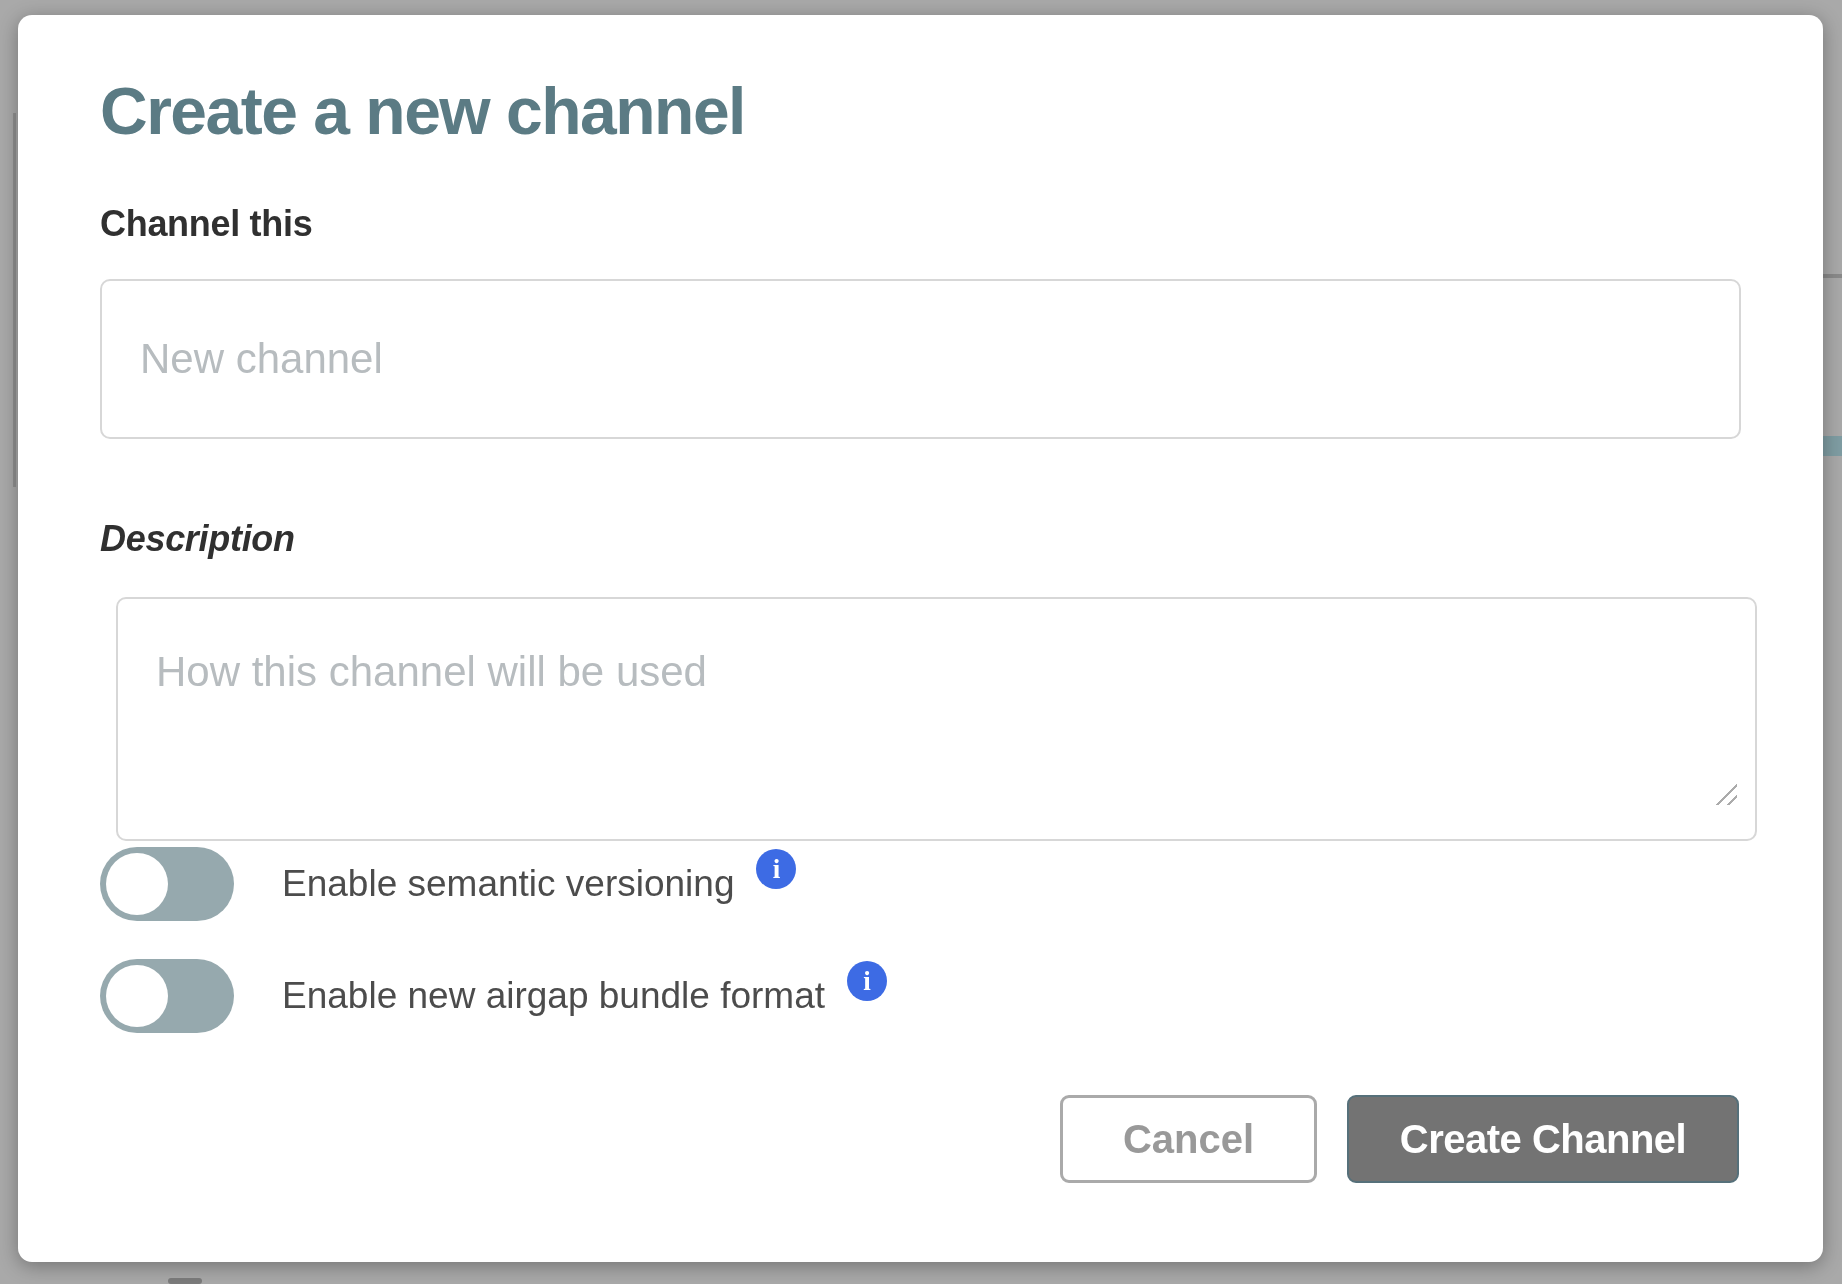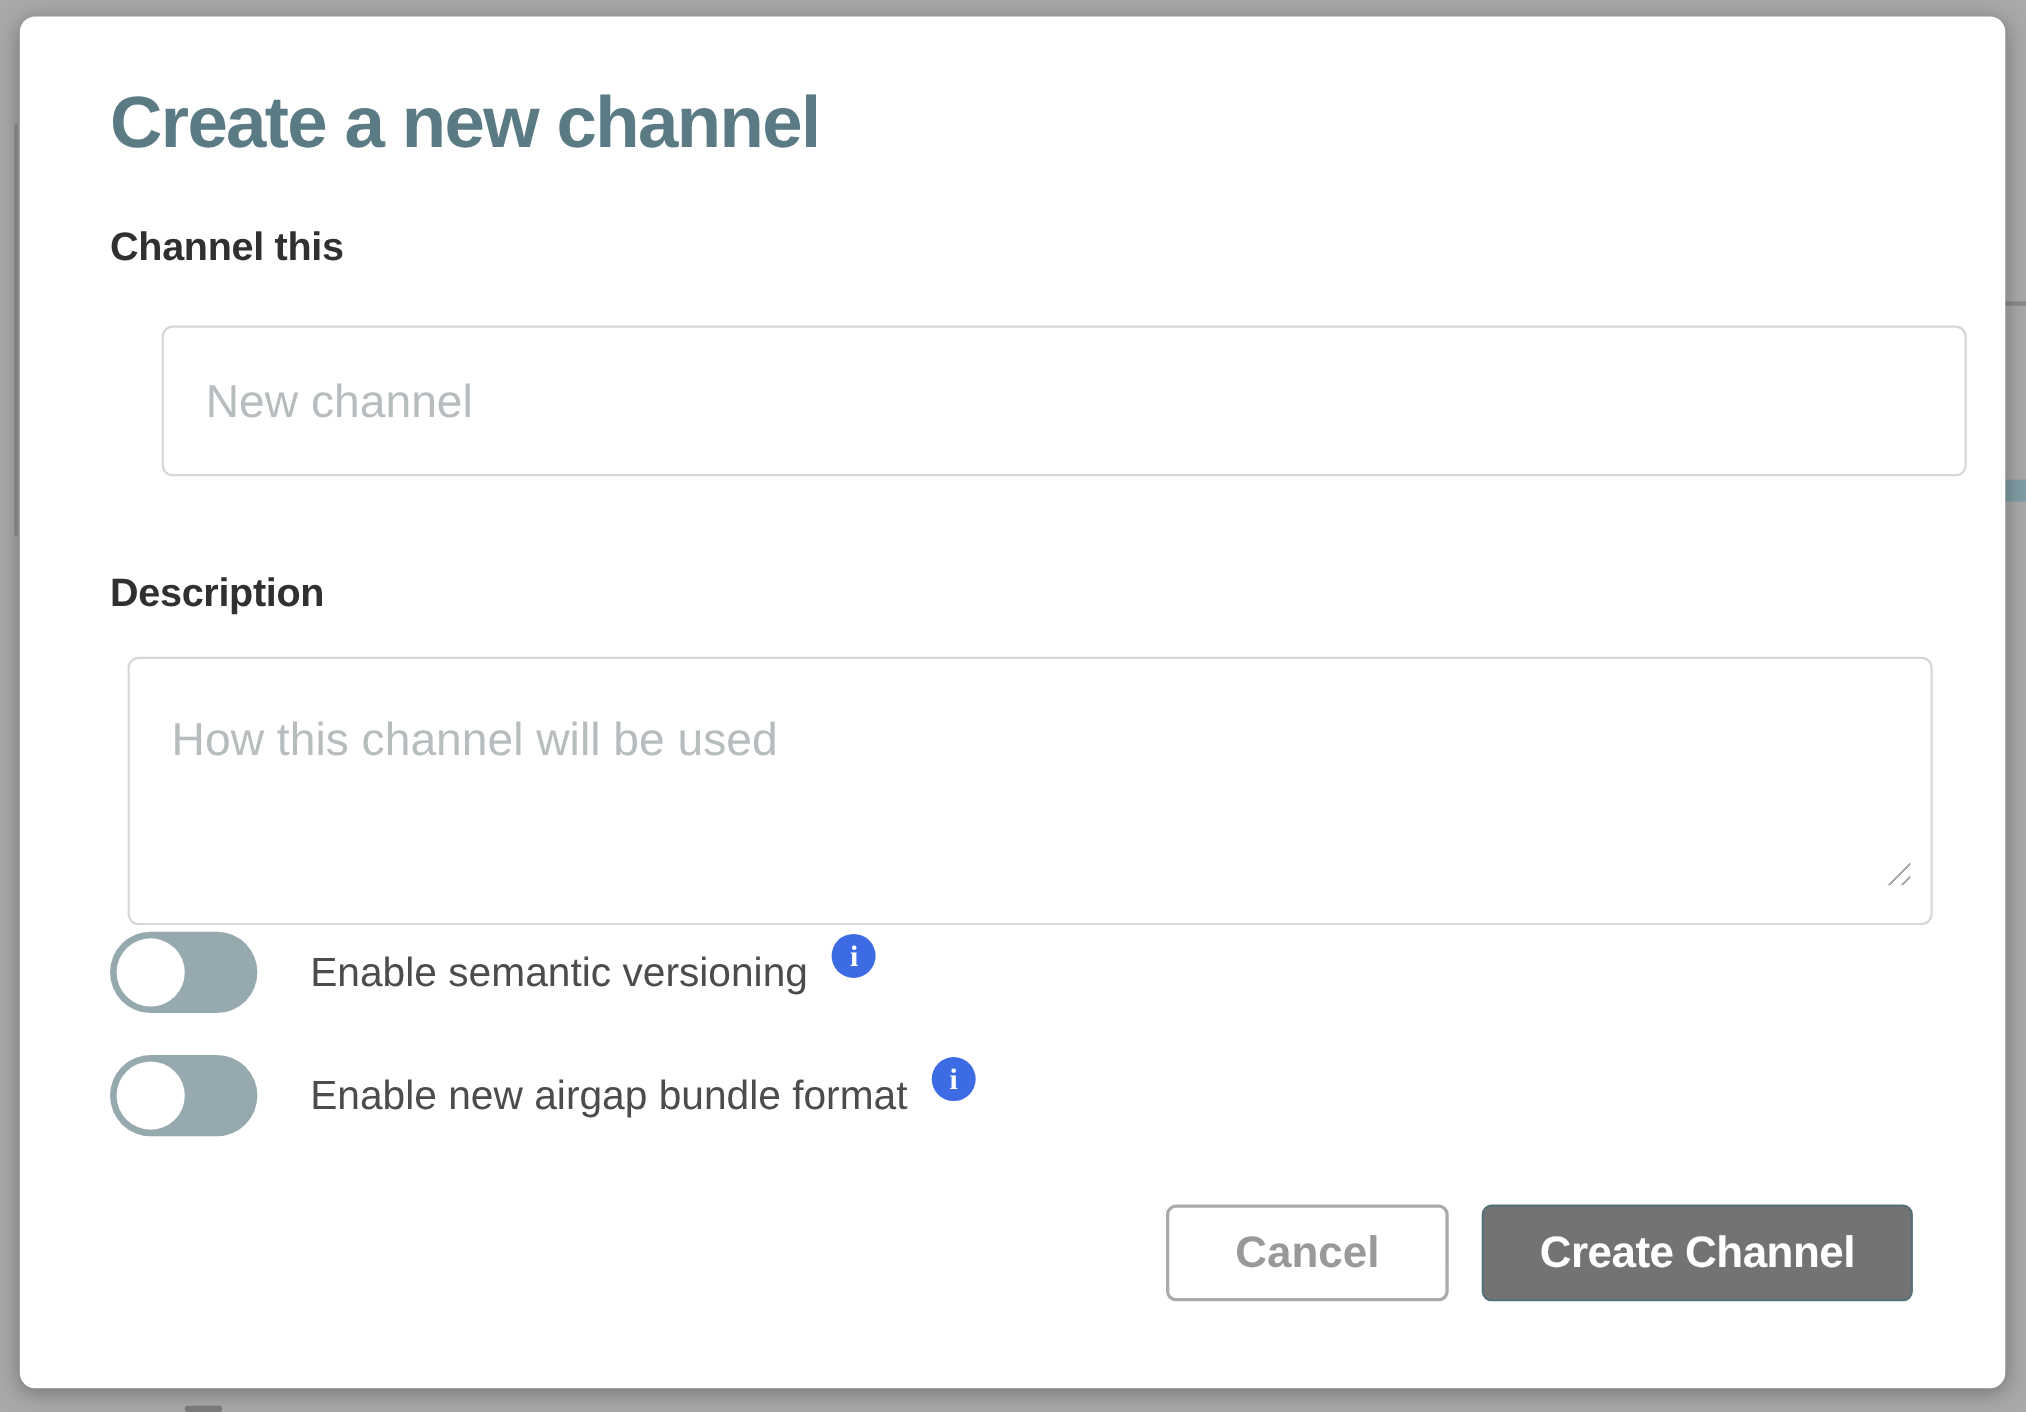--- a/index.html
+++ b/index.html
@@ -59,34 +59,33 @@
     position: absolute; left: 82px; top: 58px;
     font-size: 66px; font-weight: 700; letter-spacing: -1.5px;
     color: #5b7b84;
   }
   .field-label {
     position: absolute; left: 82px;
     font-size: 36px; font-weight: 700; color: #303030;
     letter-spacing: -0.3px;
   }
   .label-name { top: 188px; }
-  .label-desc { top: 503px; }
+  .label-desc { top: 503px; font-style: italic; }
 
   .text-input {
     position: absolute; left: 82px; width: 1641px;
     border: 2px solid #d7d7d7; border-radius: 10px;
     background: #fff;
     font-family: "Liberation Sans", "DejaVu Sans", sans-serif;
     font-size: 42px; color: #333;
     outline: none;
   }
   .input-name {
-    top: 281px; height: 137px;
+    top: 264px; height: 160px;
     padding: 0 38px;
-    margin-left: 47px;
   }
   .input-desc {
     top: 582px; height: 244px;
     padding: 46px 38px;
     resize: none;
     line-height: 1.3;
     margin-left: 16px;
   }
   .text-input::placeholder { color: #b7bcbf; opacity: 1; }
 

